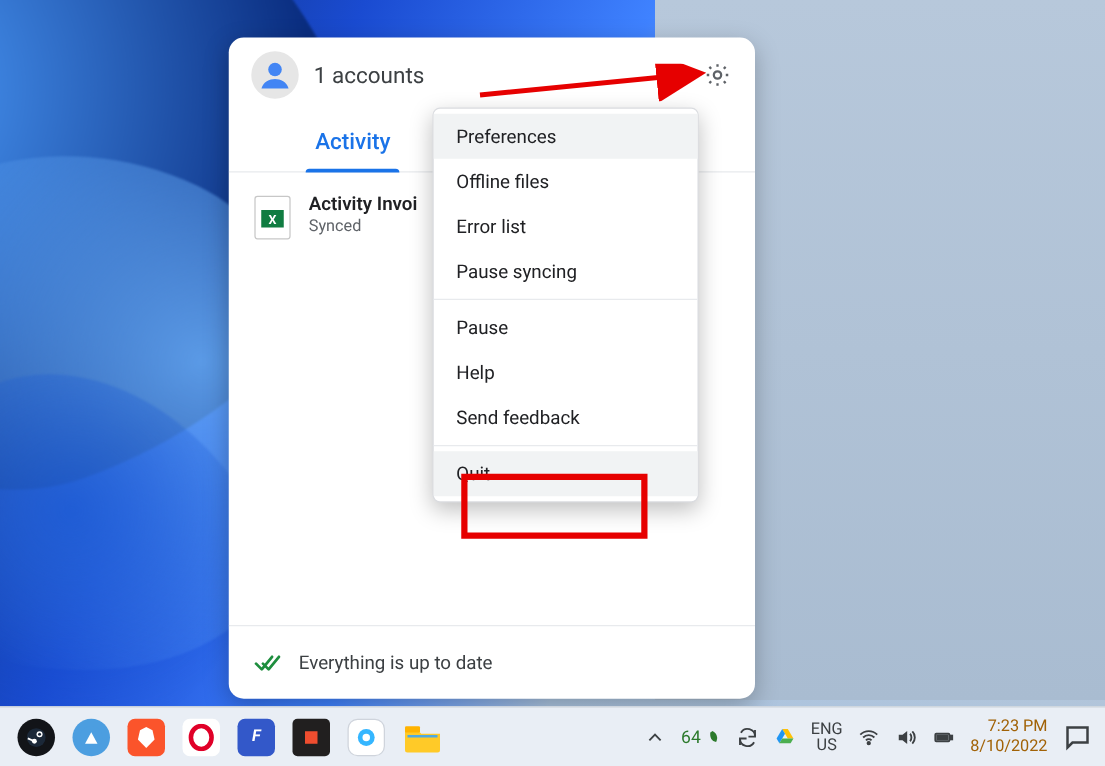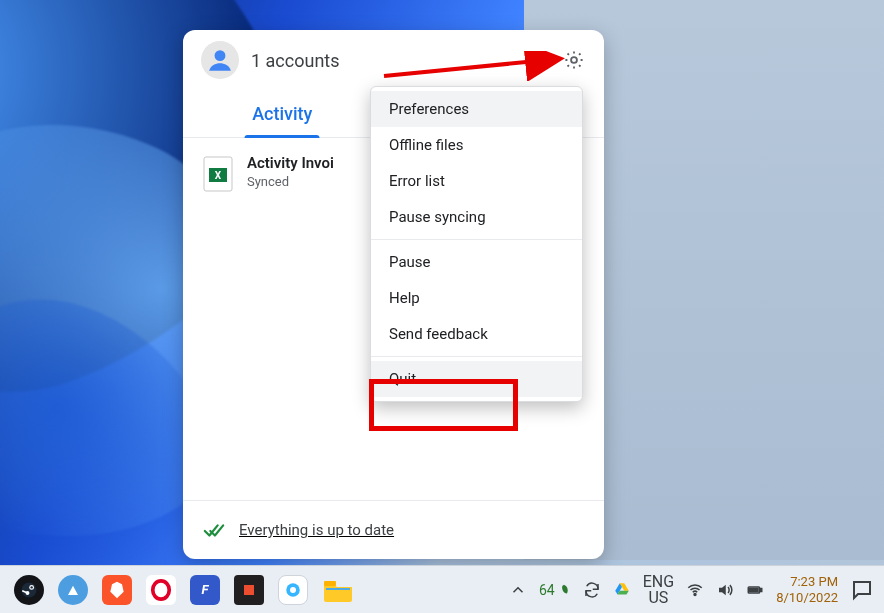--- a/index.html
+++ b/index.html
@@ -89,29 +89,29 @@
     width: 30px; height: 36px; position:relative; margin-top:2px;
     display:flex; align-items:center; justify-content:center;
   }
   .xls-icon svg { width:30px; height:36px; }
   .file-texts .file-name { font-size:15px; font-weight:600; color:#202124; }
   .file-texts .file-status { font-size:13px; color:#5f6368; margin-top:2px; }
 
   .panel-footer {
     border-top:1px solid #e8eaed;
     padding: 18px 20px;
-    display:flex; align-items:center; gap:14px;text-decoration:underline;
+    display:flex; align-items:center; gap:14px;
   }
   .checks { width:22px; height:22px; color:#1e8e3e; }
   .footer-text { font-size:15px; color:#3c4043; }
 
   
   .menu {
     position:absolute;
-    left: 370px; top: 86px;
+    left: 346px; top: 86px;
     width: 213px;
     background:#fff;
     border:1px solid #dadce0;
     border-radius:6px;
     box-shadow:0 6px 18px rgba(0,0,0,.25);
     padding:4px 0;
     z-index: 5;
   }
   .menu .sep { height:1px; background:#e8eaed; margin:4px 0; }
   .menu-item {
@@ -147,21 +147,21 @@
   .t-sq::after{content:""; position:absolute; width:10px; height:10px; background:#ef4d2f; left:10px; top:10px;}
   .t-app   { background:#fff; border-radius:8px; border:1px solid #cfd4dc; }
   .t-folder{ width:32px; height:28px; border-radius:0; }
   .t-folder svg{ width:32px; height:28px; }
   .task-left span.label { font-size:13px; font-weight:bold; }
 
   .task-right { margin-left:auto; display:flex; align-items:flex-start; gap:14px; padding-right:10px; }
   .tray { display:flex; align-items:center; gap:12px; }
   .small-icon { width:18px; height:18px; display:flex; align-items:center; justify-content:center; color:#3c4043; }
   .small-icon svg { width:18px; height:18px; }
-  .lang { line-height:1; text-align:center; font-size:16px; color:#3c4043; }
+  .lang { line-height:1; text-align:center; font-size:13px; color:#3c4043; }
   .clock { line-height:1.2; text-align:right; font-size:13px; color:#a16207; }
   .temp { font-size:14px; color:#2c7a2c; display:flex; align-items:center; gap:2px;}
   .notif-btn { width:24px; height:24px; display:flex; align-items:center; justify-content:center; color:#3c4043;}
 </style>
 </head>
 <body>
 
 <div class="rightfill"></div>
 <div class="wave w1"></div>
 <div class="wave w2"></div>

